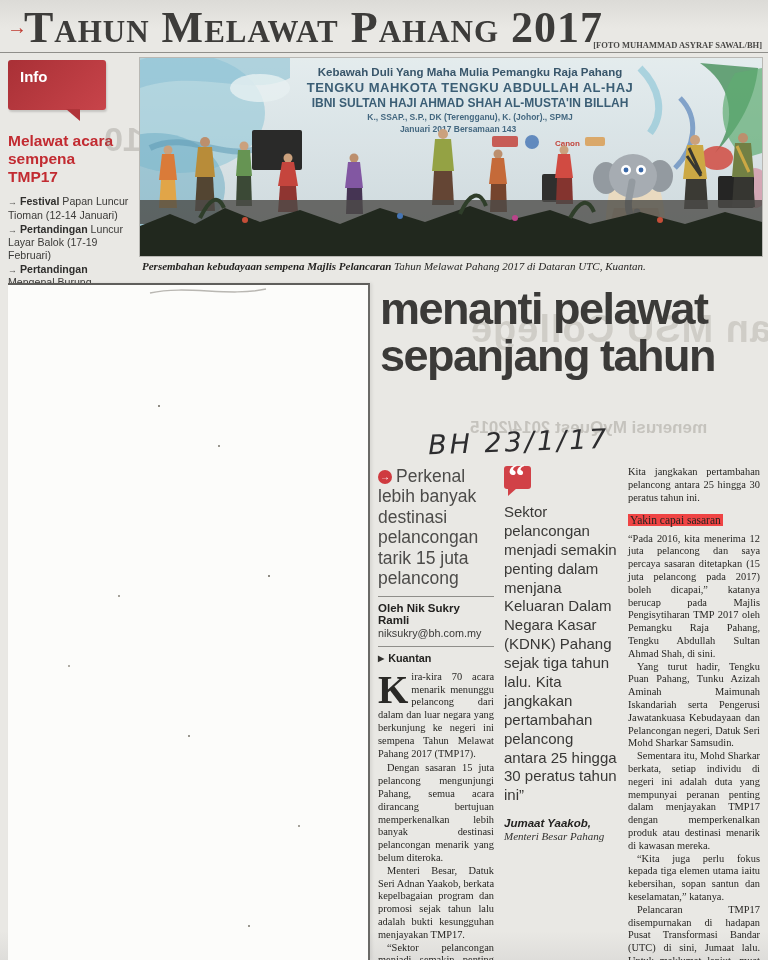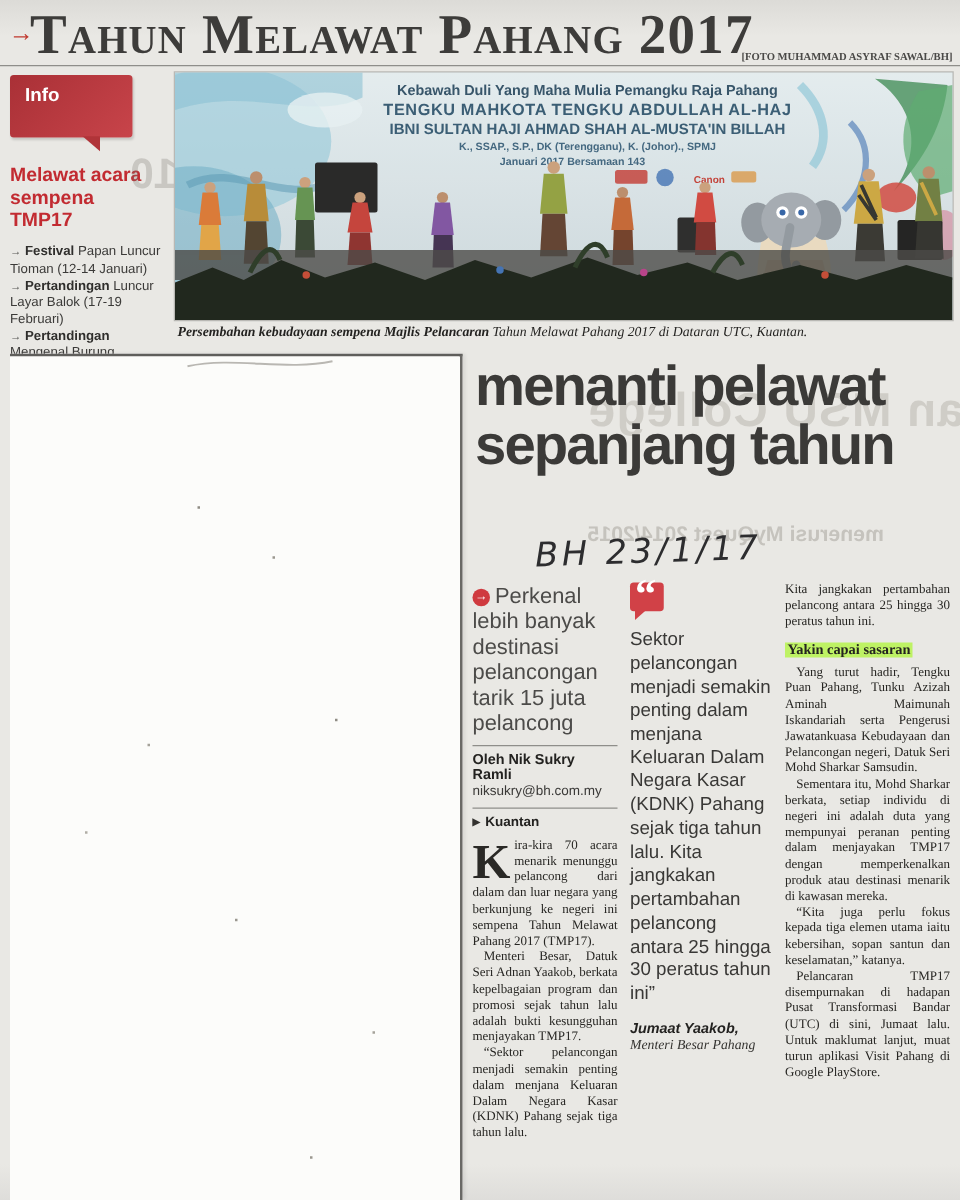--- a/index.html
+++ b/index.html
@@ -115,22 +115,22 @@
     border-right:9px solid transparent; border-top:8px solid #d14147;
   }
   .pq-quotes {
     position:absolute; left:4px; top:-7px; color:#fff;
     font-family:"Liberation Serif", serif; font-size:34px; font-weight:bold; line-height:1;
   }
   .pullquote { font-size:15px; line-height:1.26; color:#393836; }
   .pq-author { margin-top:12px; font-size:11.5px; font-weight:bold; font-style:italic; color:#232220; }
   .pq-role { font-family:"Liberation Serif", serif; font-style:italic; font-size:11px; color:#33322f; margin-top:1px; }
   .subhead {
-    display:inline; background:#bef264; font-family:"Liberation Serif", serif;
-    font-weight:bold; font-size:11.5px; color:#242320; padding:0 2px; line-height:1.5;
+    display:inline; background:#ef4444; font-family:"Liberation Serif", serif;
+    font-weight:normal; font-size:11.5px; color:#242320; padding:0 2px; line-height:1.5;
   }
   .subhead-wrap { margin:6px 0 3px 0; }
   .col3 .body-p { margin-bottom:0; }
   .mt2 { margin-top:2px; }
 </style>
 </head>
 <body>
 
 <div class="masthead">
   <span class="mast-arrow">→</span>
@@ -314,36 +314,38 @@
   <hr class="rule">
   <div class="byline-name">Oleh Nik Sukry Ramli</div>
   <div class="byline-email">niksukry@bh.com.my</div>
   <hr class="rule">
   <div class="dateline">
     <span class="tri">▶</span><span>Kuantan</span>
   </div>
   <div class="body-text">
     <span class="dropcap">K</span><span>ira-kira 70 acara menarik menunggu pelancong dari dalam dan luar negara yang berkunjung ke negeri ini sempena Tahun Melawat Pahang 2017 (TMP17).</span>
   </div>
+  <div class="body-p indent mt2">Dengan sasaran 15 juta pelancong mengunjungi Pahang, semua acara dirancang bertujuan memperkenalkan lebih banyak destinasi pelancongan menarik yang belum diteroka.</div>
   <div class="body-p indent">Menteri Besar, Datuk Seri Adnan Yaakob, berkata kepelbagaian program dan promosi sejak tahun lalu adalah bukti kesungguhan menjayakan TMP17.</div>
   <div class="body-p indent">“Sektor pelancongan menjadi semakin penting dalam menjana Keluaran Dalam Negara Kasar (KDNK) Pahang sejak tiga tahun lalu.</div>
 </div>
 
 <div class="col col2">
   <div class="pq-icon">
     <span class="pq-quotes">“</span>
   </div>
   <div class="pullquote">Sektor pelancongan menjadi semakin penting dalam menjana Keluaran Dalam Negara Kasar (KDNK) Pahang sejak tiga tahun lalu. Kita jangkakan pertambahan pelancong antara 25 hingga 30 peratus tahun ini”</div>
   <div class="pq-author">Jumaat Yaakob,</div>
   <div class="pq-role">Menteri Besar Pahang</div>
 </div>
 
 <div class="col col3">
   <div class="body-p">Kita jangkakan pertambahan pelancong antara 25 hingga 30 peratus tahun ini.</div>
   <div class="subhead-wrap">
     <span class="subhead">Yakin capai sasaran</span>
   </div>
+  <div class="body-p">“Pada 2016, kita menerima 12 juta pelancong dan saya percaya sasaran ditetapkan (15 juta pelancong pada 2017) boleh dicapai,” katanya berucap pada Majlis Pengisytiharan TMP 2017 oleh Pemangku Raja Pahang, Tengku Abdullah Sultan Ahmad Shah, di sini.</div>
   <div class="body-p indent">Yang turut hadir, Tengku Puan Pahang, Tunku Azizah Aminah Maimunah Iskandariah serta Pengerusi Jawatankuasa Kebudayaan dan Pelancongan negeri, Datuk Seri Mohd Sharkar Samsudin.</div>
   <div class="body-p indent">Sementara itu, Mohd Sharkar berkata, setiap individu di negeri ini adalah duta yang mempunyai peranan penting dalam menjayakan TMP17 dengan memperkenalkan produk atau destinasi menarik di kawasan mereka.</div>
   <div class="body-p indent">“Kita juga perlu fokus kepada tiga elemen utama iaitu kebersihan, sopan santun dan keselamatan,” katanya.</div>
   <div class="body-p indent">Pelancaran TMP17 disempurnakan di hadapan Pusat Transformasi Bandar (UTC) di sini, Jumaat lalu. Untuk maklumat lanjut, muat turun aplikasi Visit Pahang di Google PlayStore.</div>
 
 </div>
 
 </body></html>

